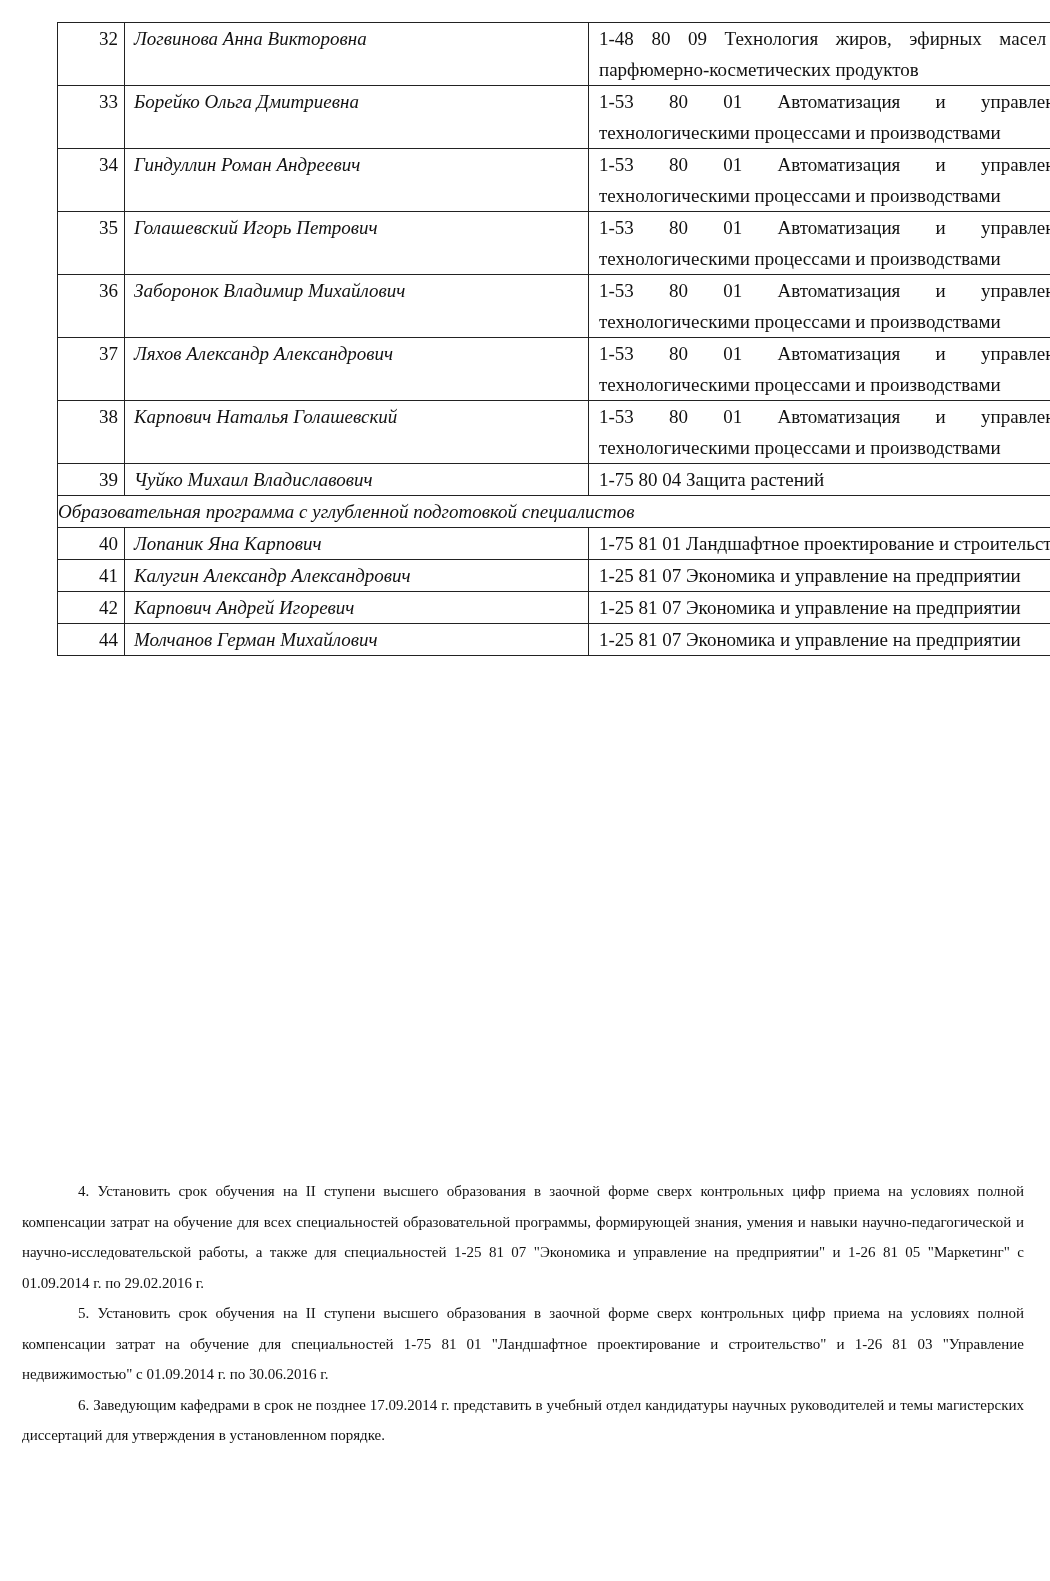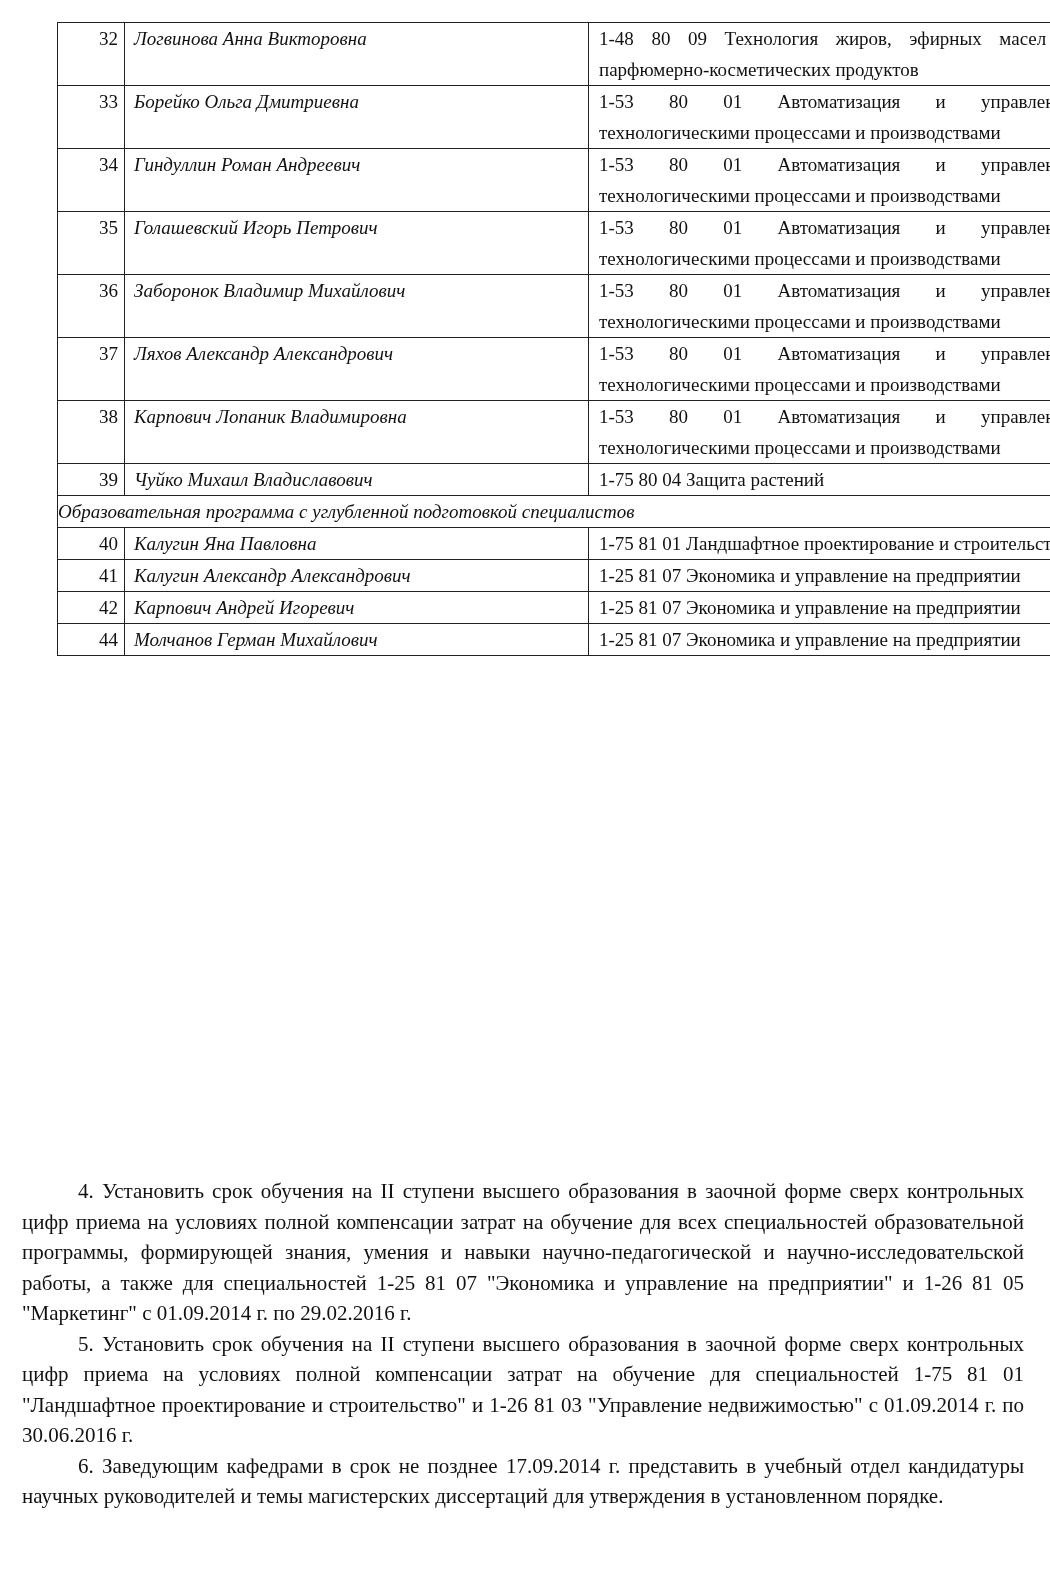--- a/index.html
+++ b/index.html
@@ -16,21 +16,21 @@
   .table td { border: 1.6px solid #222; vertical-align: top; padding: 0; }
   .table col.c-num { width: 67px; }
   .table col.c-name { width: 464px; }
   .table col.c-spec { width: 492px; }
   td.num { text-align: right; padding-right: 6px !important; }
   td.name { padding-left: 9px !important; font-style: italic; }
   td.spec { padding-left: 10px !important; padding-right: 6px !important; text-align: justify; }
   td.section { text-align: left; font-style: italic; }
   .text {
     position: absolute; left: 22px; top: 1176px; width: 1002px;
-    font-size: 21px; line-height: 30.5px; text-align: justify;
+    font-size: 15px; line-height: 30.5px; text-align: justify;
   }
   .text p { margin: 0; text-indent: 56px; }
 </style>
 </head>
 <body>
 
 <table class="table">
   <colgroup>
       <col class="c-num">
       <col class="c-name">
@@ -62,38 +62,38 @@
         <td class="name">Заборонок Владимир Михайлович</td>
         <td class="spec">1-53 80 01 Автоматизация и управление технологическими процессами и производствами</td>
       </tr>
       <tr>
         <td class="num">37</td>
         <td class="name">Ляхов Александр Александрович</td>
         <td class="spec">1-53 80 01 Автоматизация и управление технологическими процессами и производствами</td>
       </tr>
       <tr>
         <td class="num">38</td>
-        <td class="name">Карпович Лопаник Владимировна</td>
+        <td class="name">Карпович Наталья Голашевский</td>
         <td class="spec">1-53 80 01 Автоматизация и управление технологическими процессами и производствами</td>
       </tr>
       <tr>
         <td class="num">39</td>
         <td class="name">Чуйко Михаил Владиславович</td>
         <td class="spec">1-75 80 04 Защита растений</td>
       </tr>
     </tbody>
   <tbody>
     <tr>
       <td class="section" colspan="3">Образовательная программа с углубленной подготовкой специалистов</td>
     </tr>
   </tbody>
   <tbody id="tbody-part2">
       <tr>
         <td class="num">40</td>
-        <td class="name">Калугин Яна Павловна</td>
+        <td class="name">Лопаник Яна Карпович</td>
         <td class="spec">1-75 81 01 Ландшафтное проектирование и строительство</td>
       </tr>
       <tr>
         <td class="num">41</td>
         <td class="name">Калугин Александр Александрович</td>
         <td class="spec">1-25 81 07 Экономика и управление на предприятии</td>
       </tr>
       <tr>
         <td class="num">42</td>
         <td class="name">Карпович Андрей Игоревич</td>

